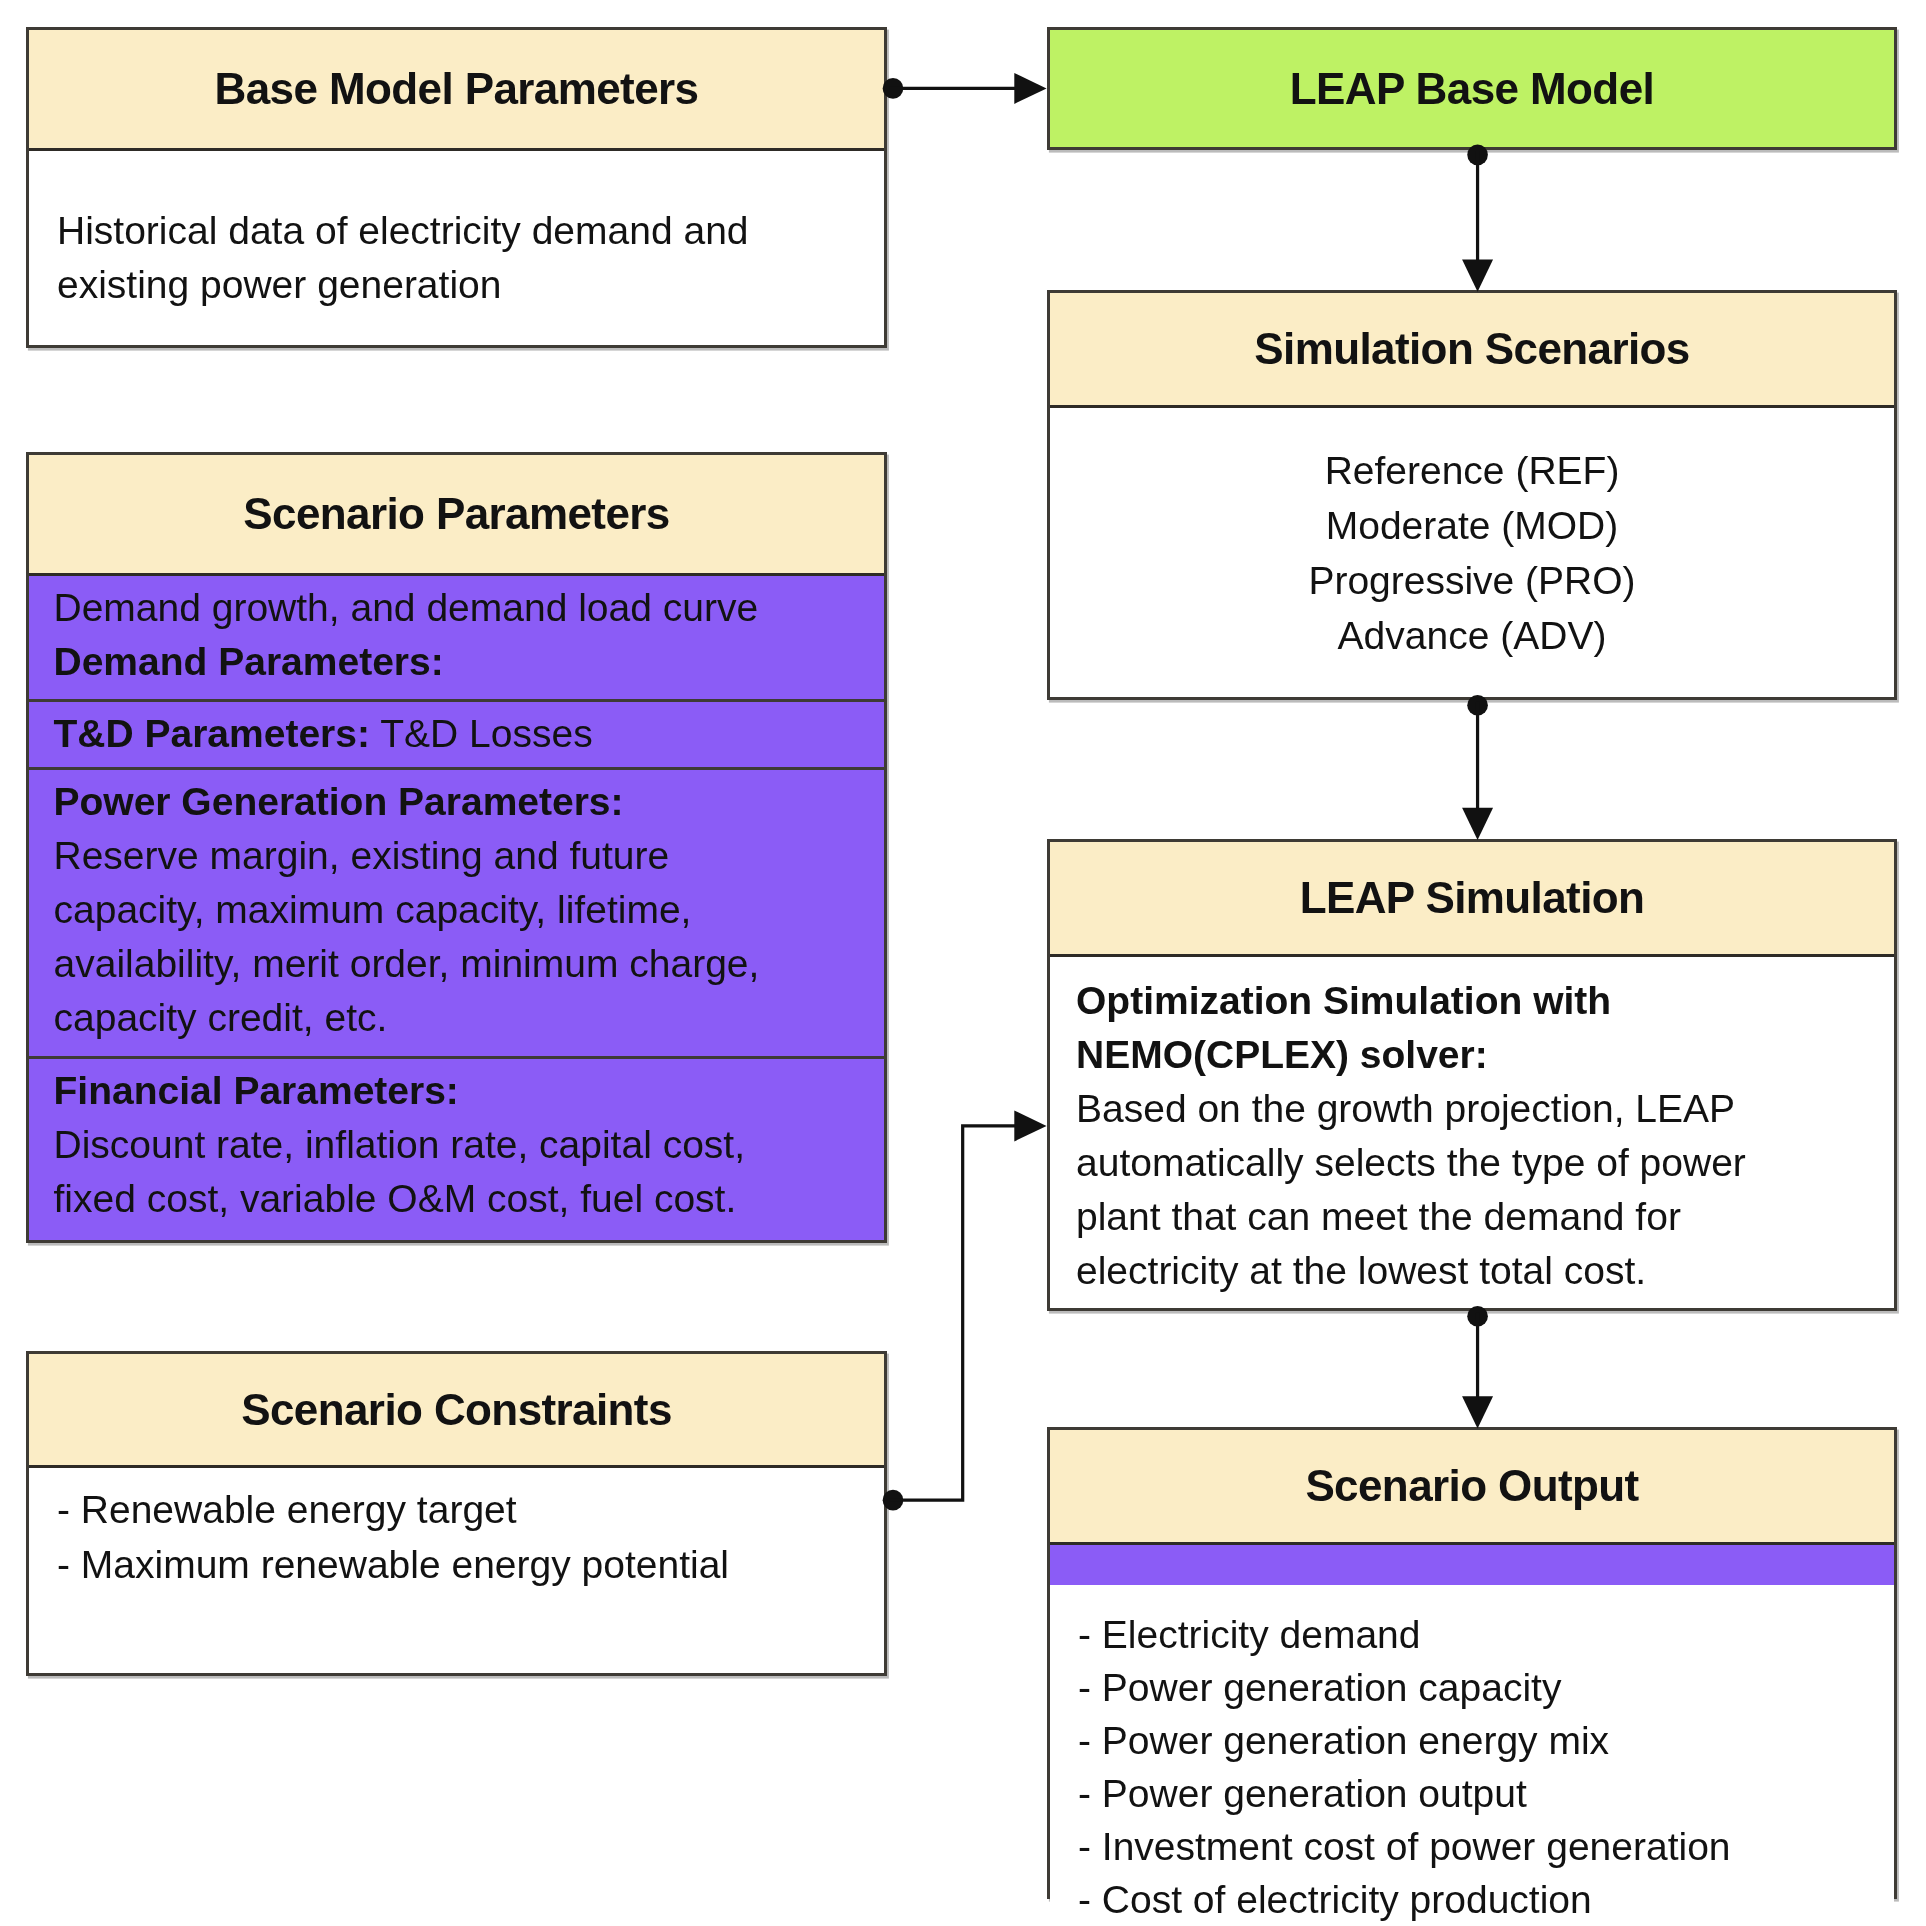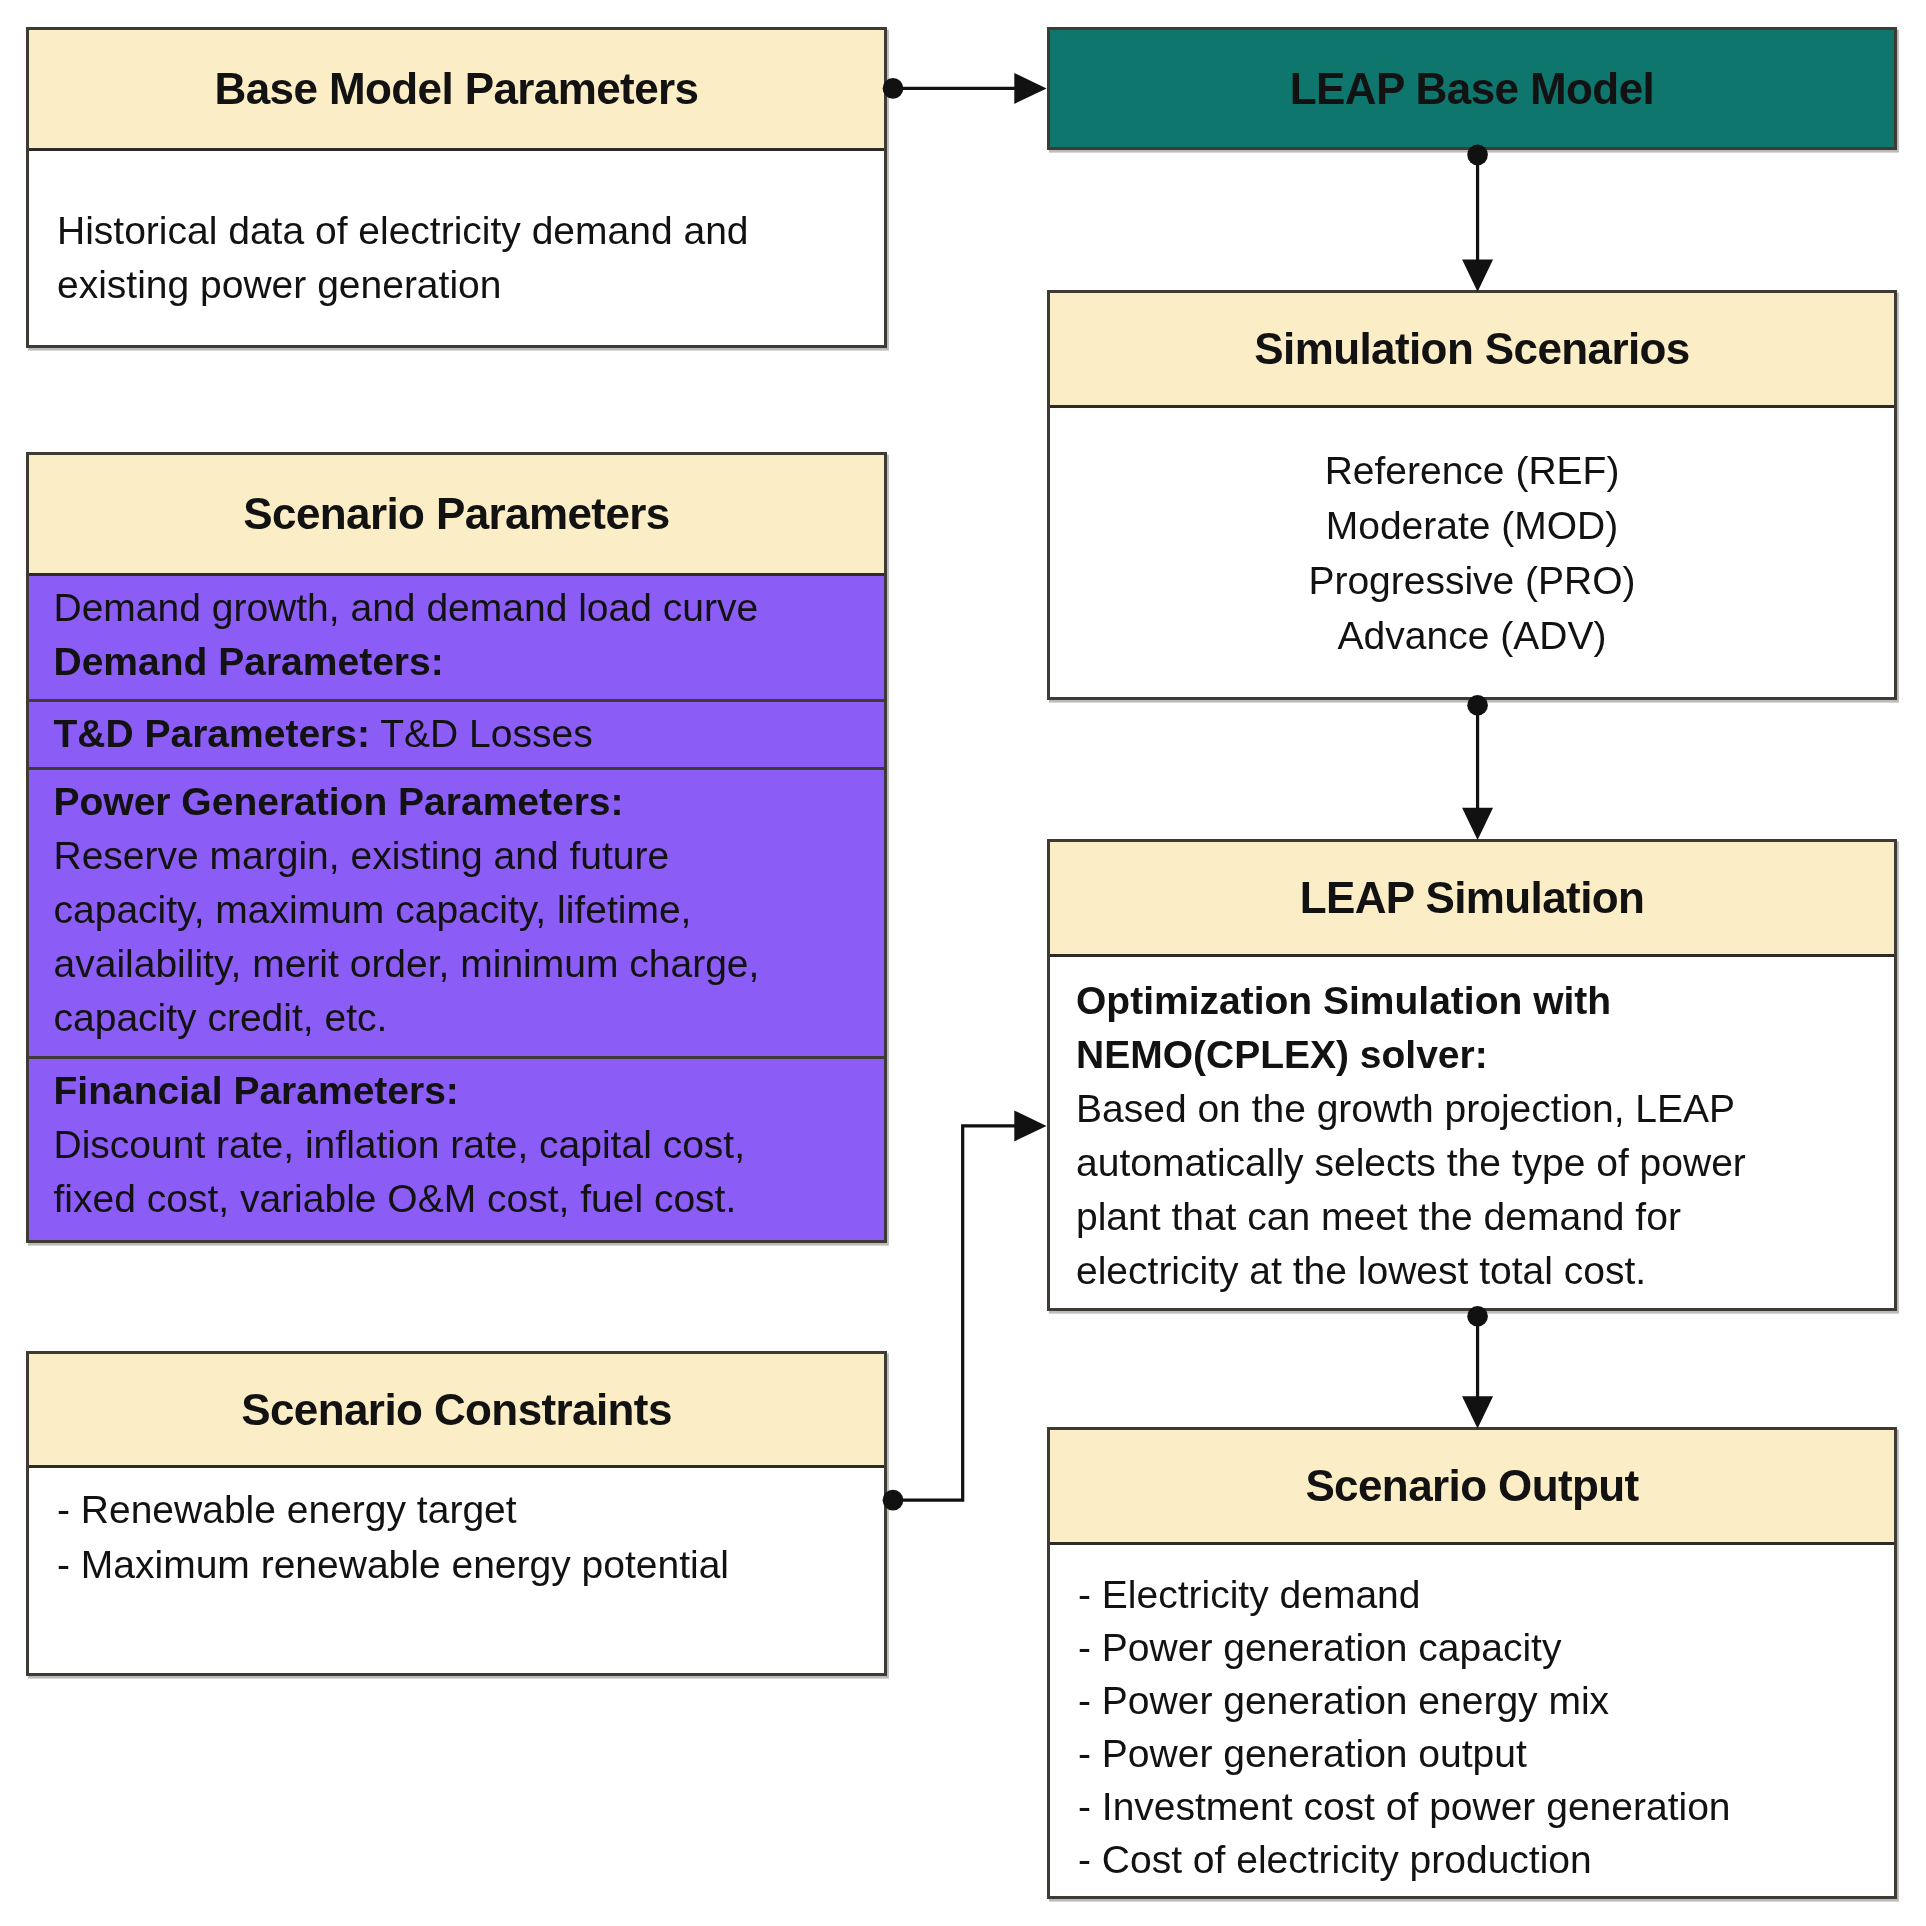--- a/index.html
+++ b/index.html
@@ -21,21 +21,21 @@
   }
   .box-header {
     background: #fbedc6;
     border-bottom: 3.2px solid #2e2b26;
     display: flex;
     align-items: center;
     justify-content: center;
     flex: 0 0 auto;
   }
   .box.solo {
-    background: #0f766e;
+    background: #bef264;
     align-items: center;
     justify-content: center;
   }
   .box-body { flex: 1 1 auto; background: #ffffff; }
   .box-title {
     font-size: 44px;
     font-weight: bold;
     letter-spacing: -0.6px;
     white-space: nowrap;
   }
@@ -49,21 +49,21 @@
 
   .body-a { padding: 53px 28px 0; }
   .body-c {
     display: flex;
     flex-direction: column;
     justify-content: center;
     align-items: center;
   }
   .body-c .line { line-height: 55px; }
   .body-d { padding: 17px 26px 0; }
-  .body-e { padding: 23px 28px 0; }
+  .body-e { padding: 23px 28px 0; margin-top: 40px; }
   .body-e .line { line-height: 53px; }
   .body-g { padding: 14px 28px 0; }
   .body-g .line { line-height: 55px; }
 
   .section { padding: 5.2px 24.5px 0; overflow: hidden; flex: 0 0 auto; }
   .section.grow { flex: 1 1 auto; }
   .sec-border { border-top: 3.2px solid #3e3b35; }
 
   #connector-layer {
     position: absolute;

